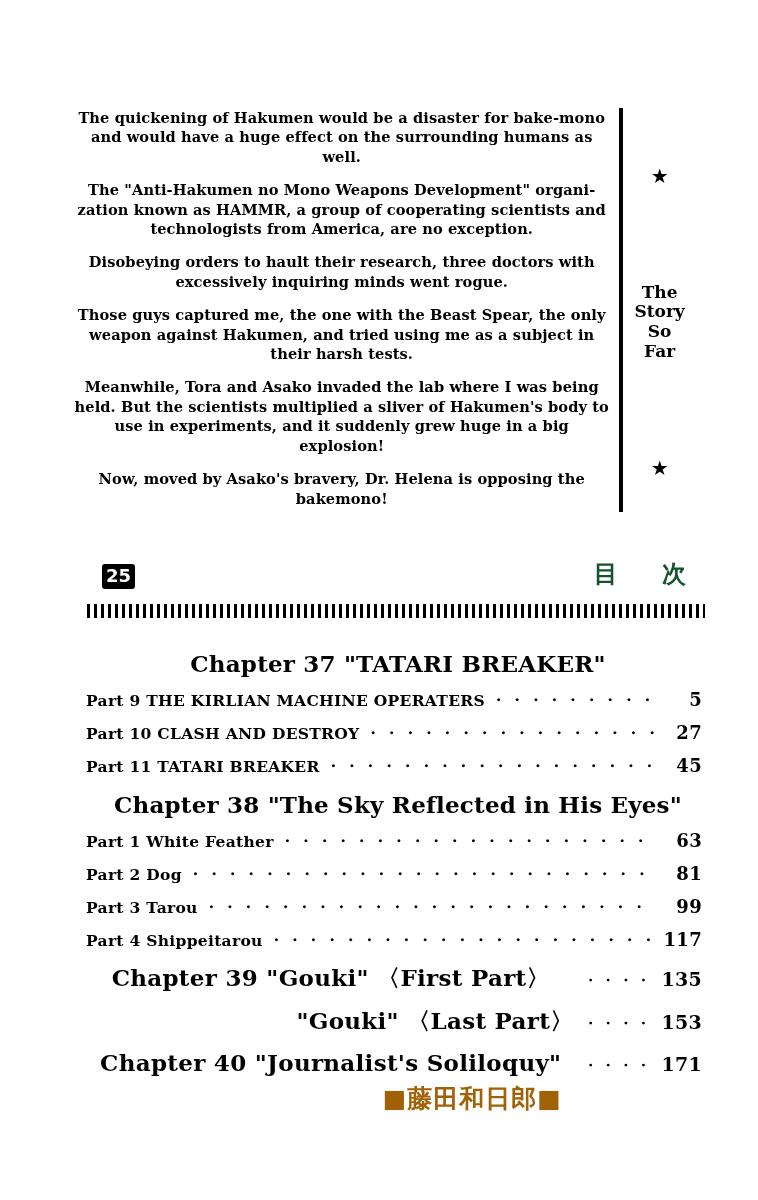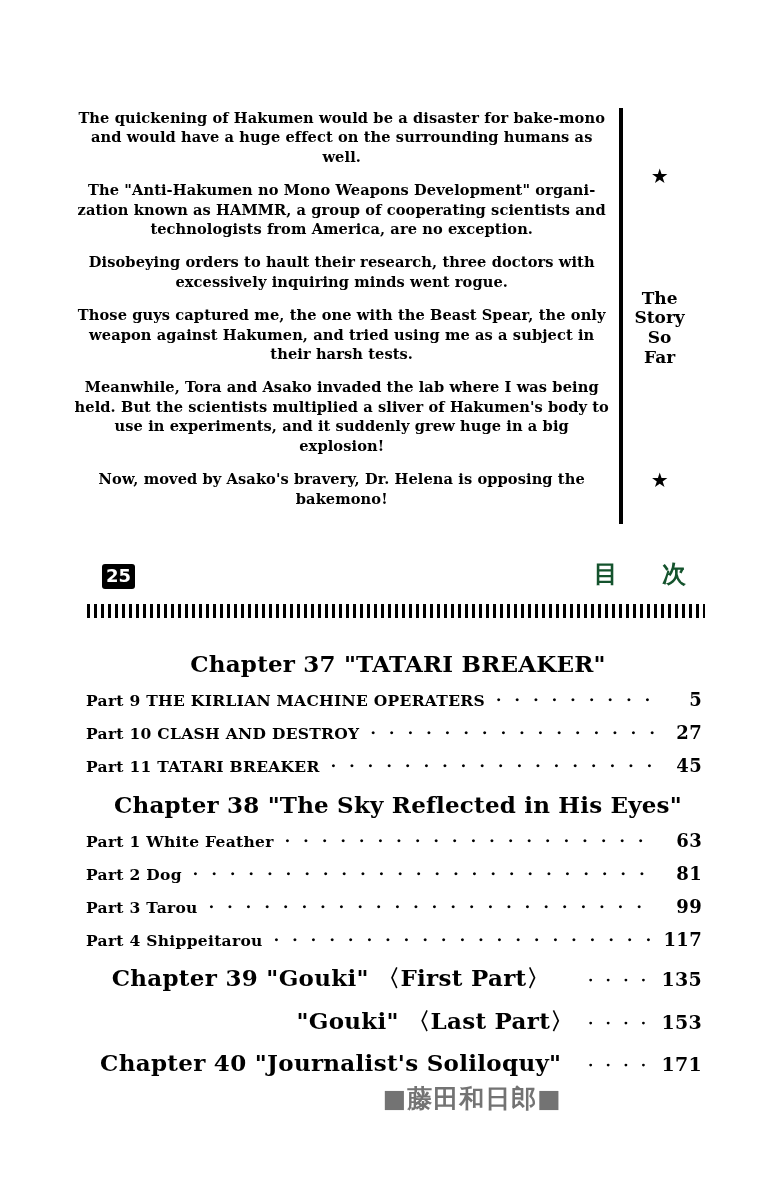--- a/index.html
+++ b/index.html
@@ -42,21 +42,21 @@
   .story-para {
     text-align: center;
     font-family: "DejaVu Serif", serif;
     font-weight: bold;
     font-size: 14.6px;
     line-height: 1.33;
     letter-spacing: 0.1px;
     margin: 0 0 14px 0;
     color: #000;
   }
-  .story-para:last-child { margin-bottom: 16px; }
+  .story-para:last-child { margin-bottom: 4px; }
 
   .story-rule {
     width: 4px;
     background: #000;
     margin-left: 2px;
     margin-right: 10px;
     align-self: stretch;
   }
   .story-side {
     width: 56px;
@@ -211,21 +211,21 @@
 
   
   .author {
     position: absolute;
     right: 52px;
     top: 1082px;
     font-family: "DejaVu Sans", sans-serif;
     font-weight: bold;
     font-size: 25px;
     letter-spacing: 1px;
-    color: #737373;
+    color: #a16207;
     white-space: nowrap;
   }
 </style>
 </head>
 <body>
 
 <div class="page">
 
   <div class="story-block">
 

